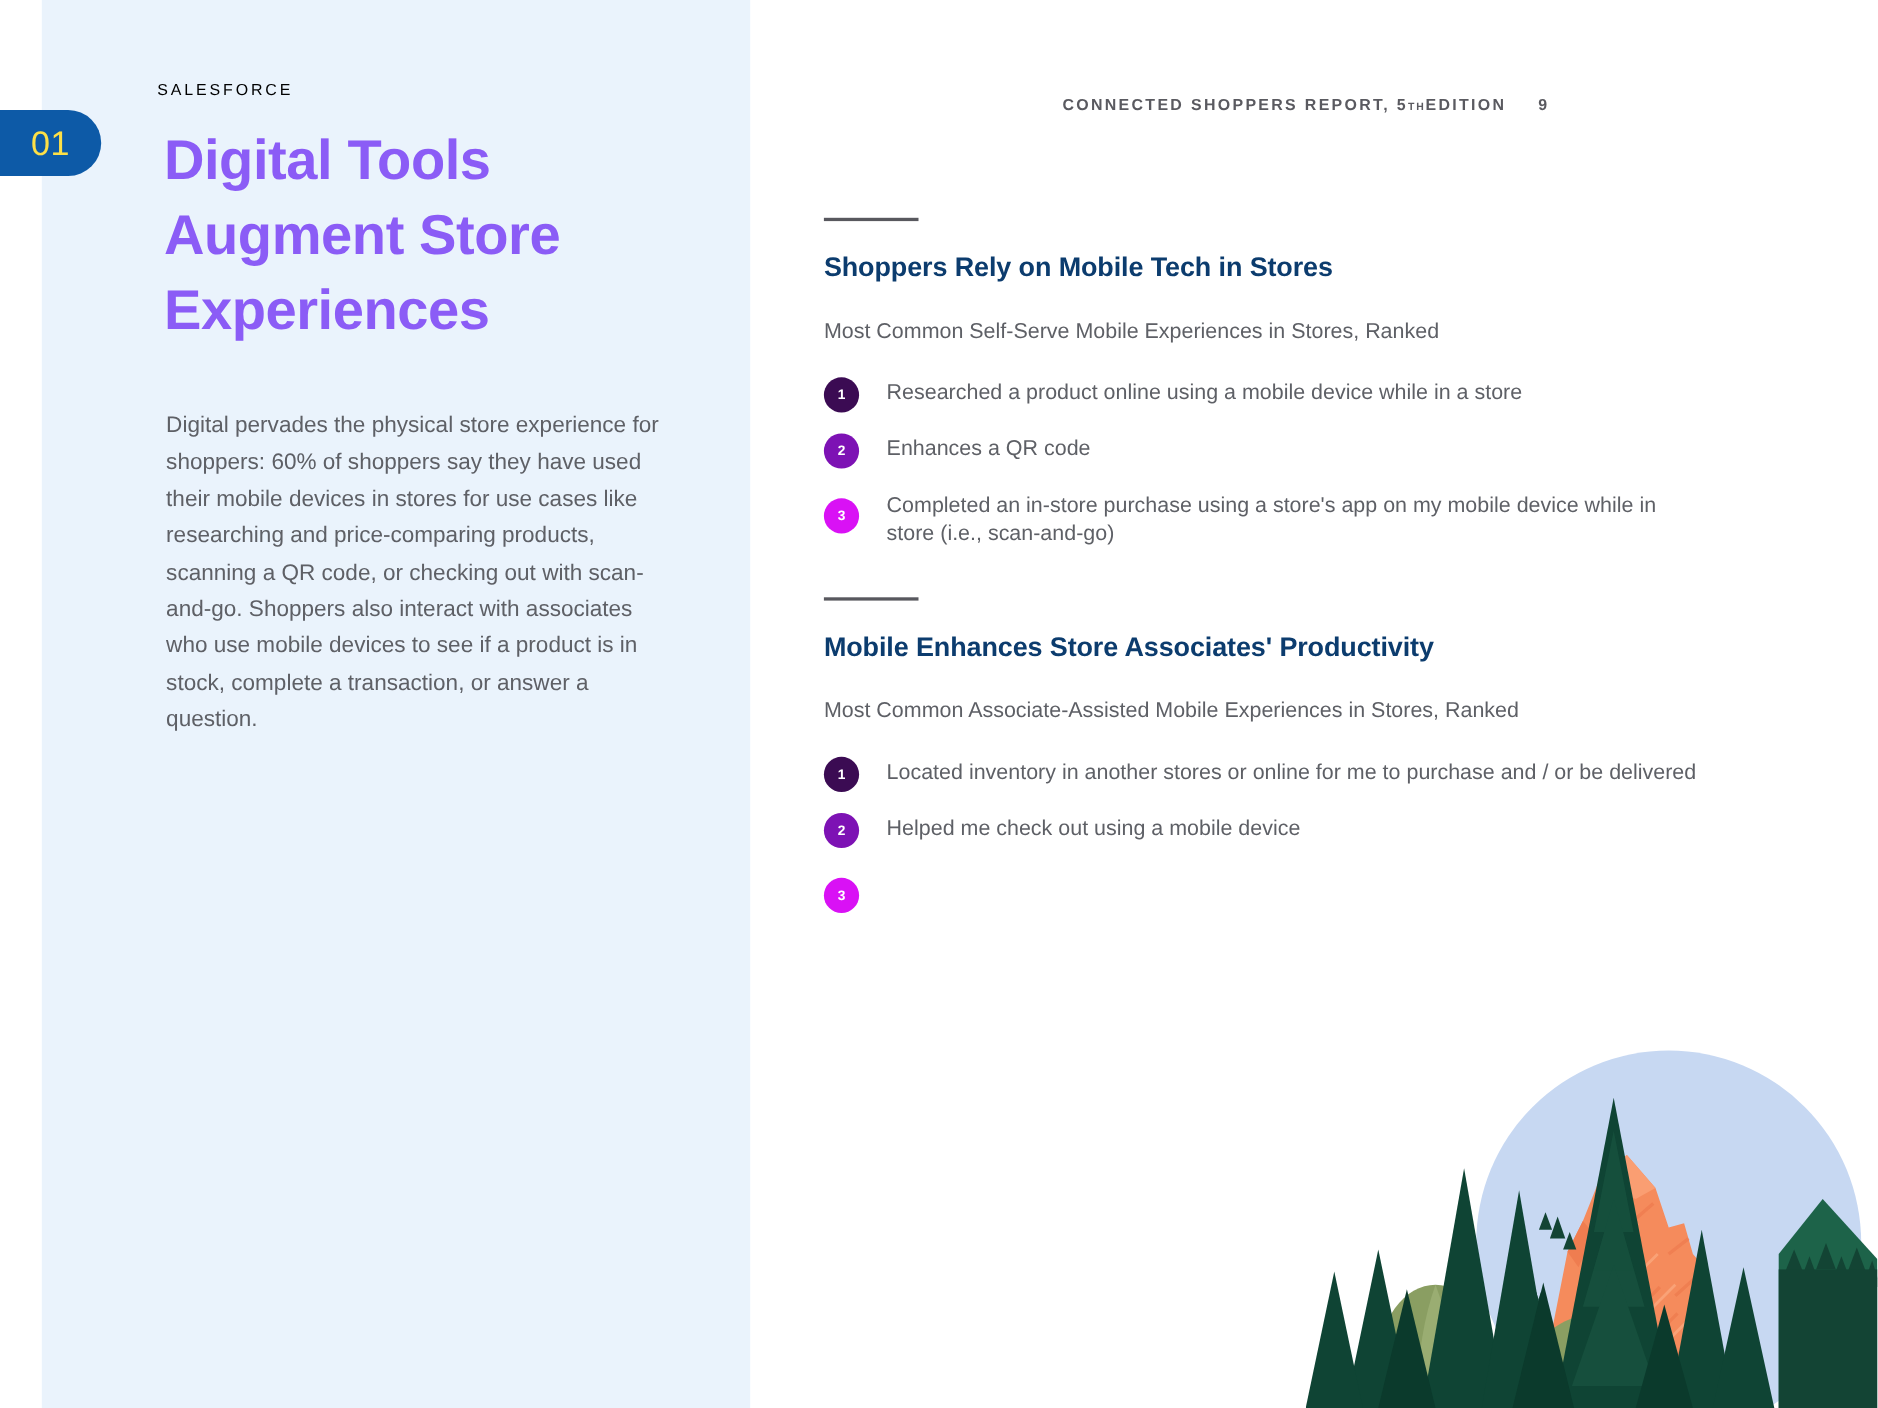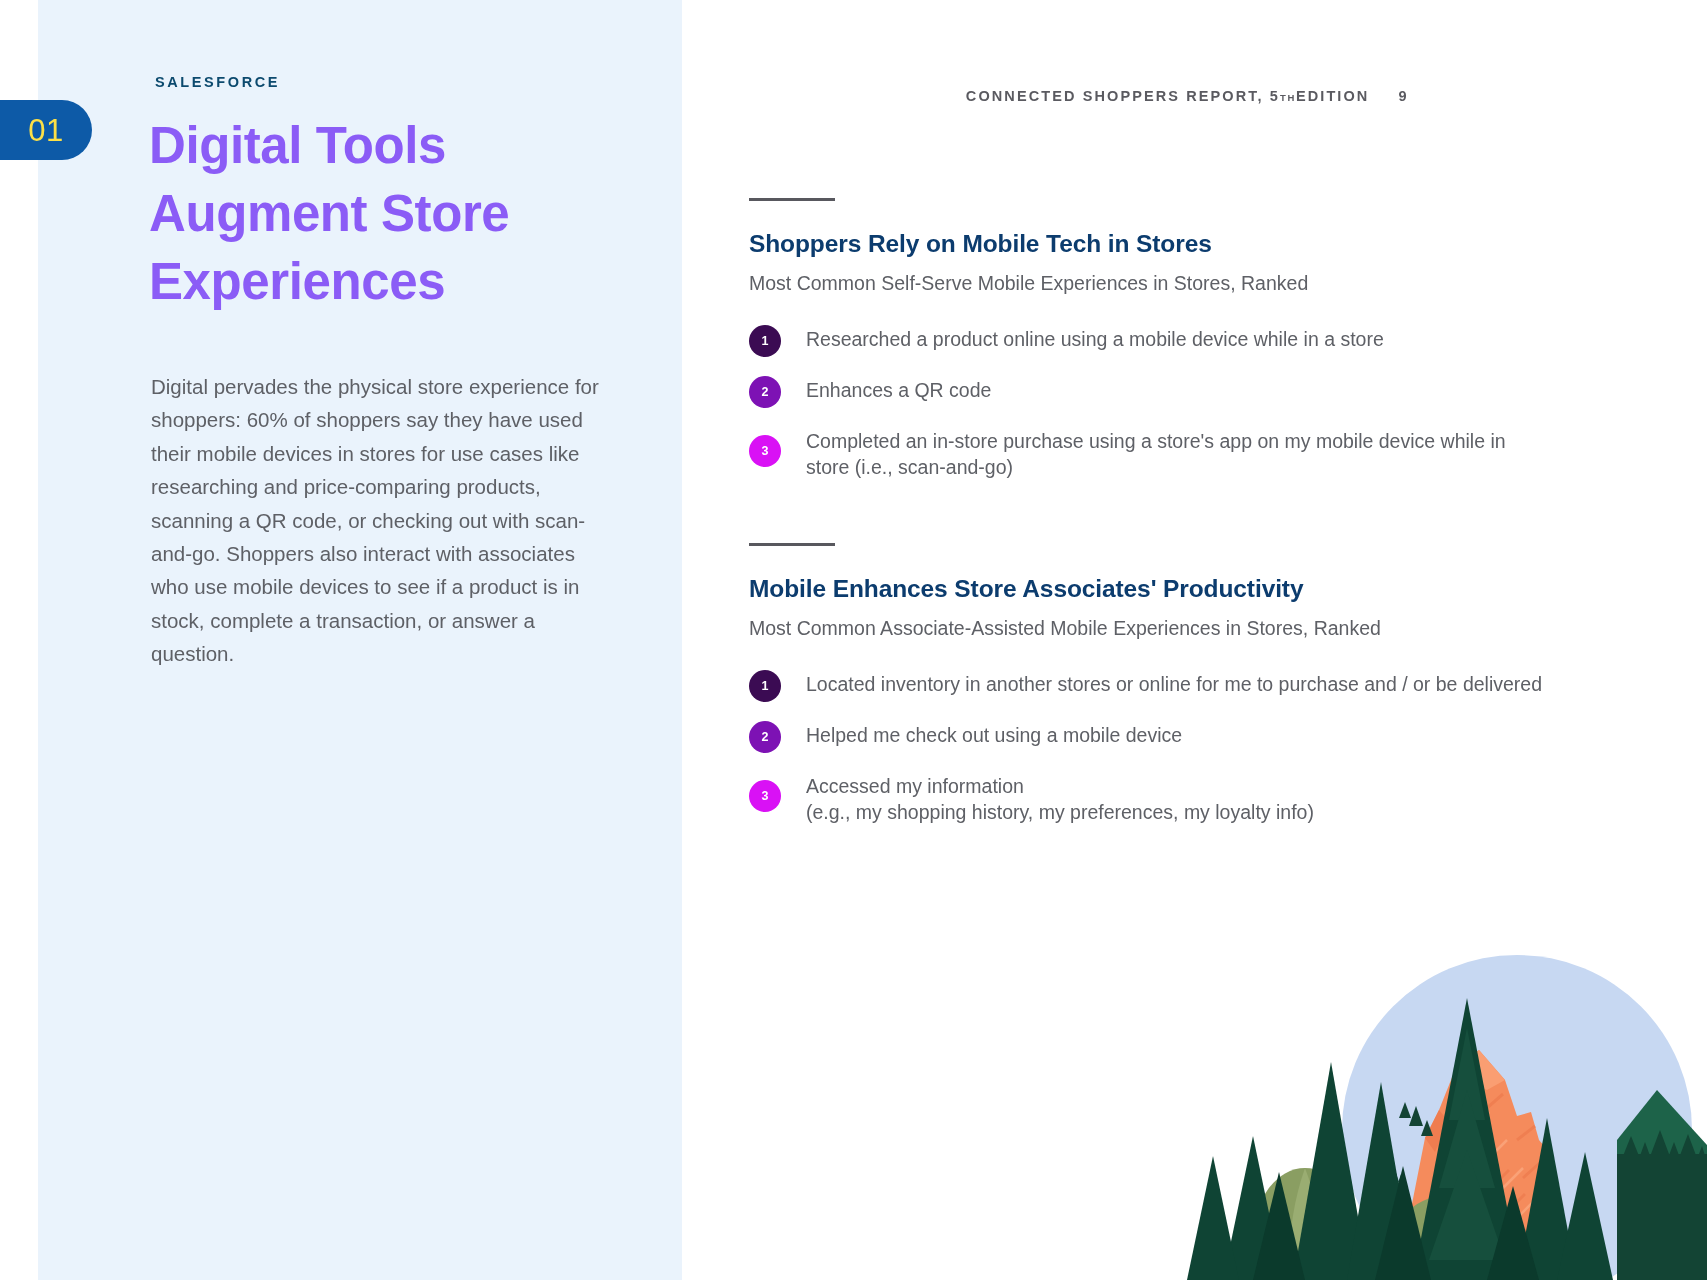--- a/index.html
+++ b/index.html
@@ -47,26 +47,26 @@
   .chapter-badge-num {
     color: #fde047;
     font-size: 31px;
     font-weight: 400;
     letter-spacing: 0.5px;
     line-height: 1;
   }
 
   .eyebrow {
     position: absolute;
-    left: 155px;
+    left: 143px;
     top: 74px;
     font-size: 14.5px;
-    font-weight: 700;
+    font-weight: 400;
     letter-spacing: 2.6px;
-    color: #0c4a6e;
+    color: #000000;
   }
 
   .chapter-title {
     position: absolute;
     left: 149px;
     top: 112px;
     width: 430px;
     font-size: 51px;
     line-height: 68px;
     font-weight: 600;
@@ -128,21 +128,21 @@
 
   .section-heading {
     font-size: 24.5px;
     font-weight: 700;
     color: #0c3c6e;
     letter-spacing: -0.1px;
     line-height: 1.2;
   }
 
   .section-subtitle {
-    margin-top: 12px;
+    margin-top: 30px;
     font-size: 19.5px;
     color: #5e6066;
     line-height: 1.35;
   }
 
   .ranked-list {
     margin-top: 27px;
     list-style: none;
   }
 
@@ -244,22 +244,20 @@
       <li class="ranked-item">
         <span class="rank-badge" style="background:#3b0b53">1</span>
         <span class="rank-text">Located inventory in another stores or online for me to purchase and / or be delivered</span>
       </li>
       <li class="ranked-item">
         <span class="rank-badge" style="background:#7d12b4">2</span>
         <span class="rank-text">Helped me check out using a mobile device</span>
       </li>
       <li class="ranked-item item-2line">
         <span class="rank-badge" style="background:#d911f5">3</span>
-        <span class="rank-text">Accessed my information
-(e.g., my shopping history, my preferences, my loyalty info)</span>
       </li>
     </ul>
   </div>
 
   <div class="illustration">
     <svg width="520" height="340" viewBox="0 0 520 340" xmlns="http://www.w3.org/2000/svg">
 
       <circle cx="330" cy="190" r="175" fill="#c7d8f2"></circle>
 
       <path d="M430 200 L470 150 L520 205 L520 340 L430 340 Z" fill="#1d6349"></path>

